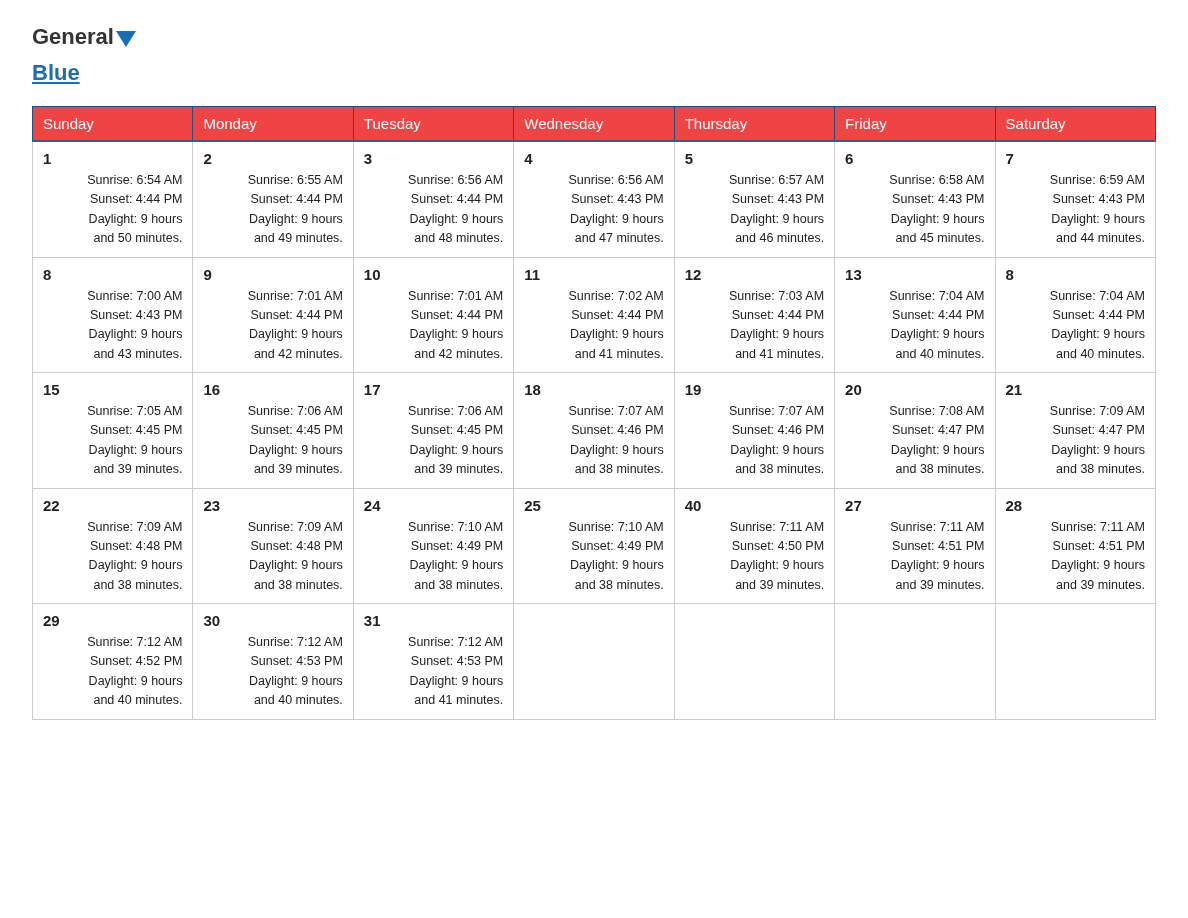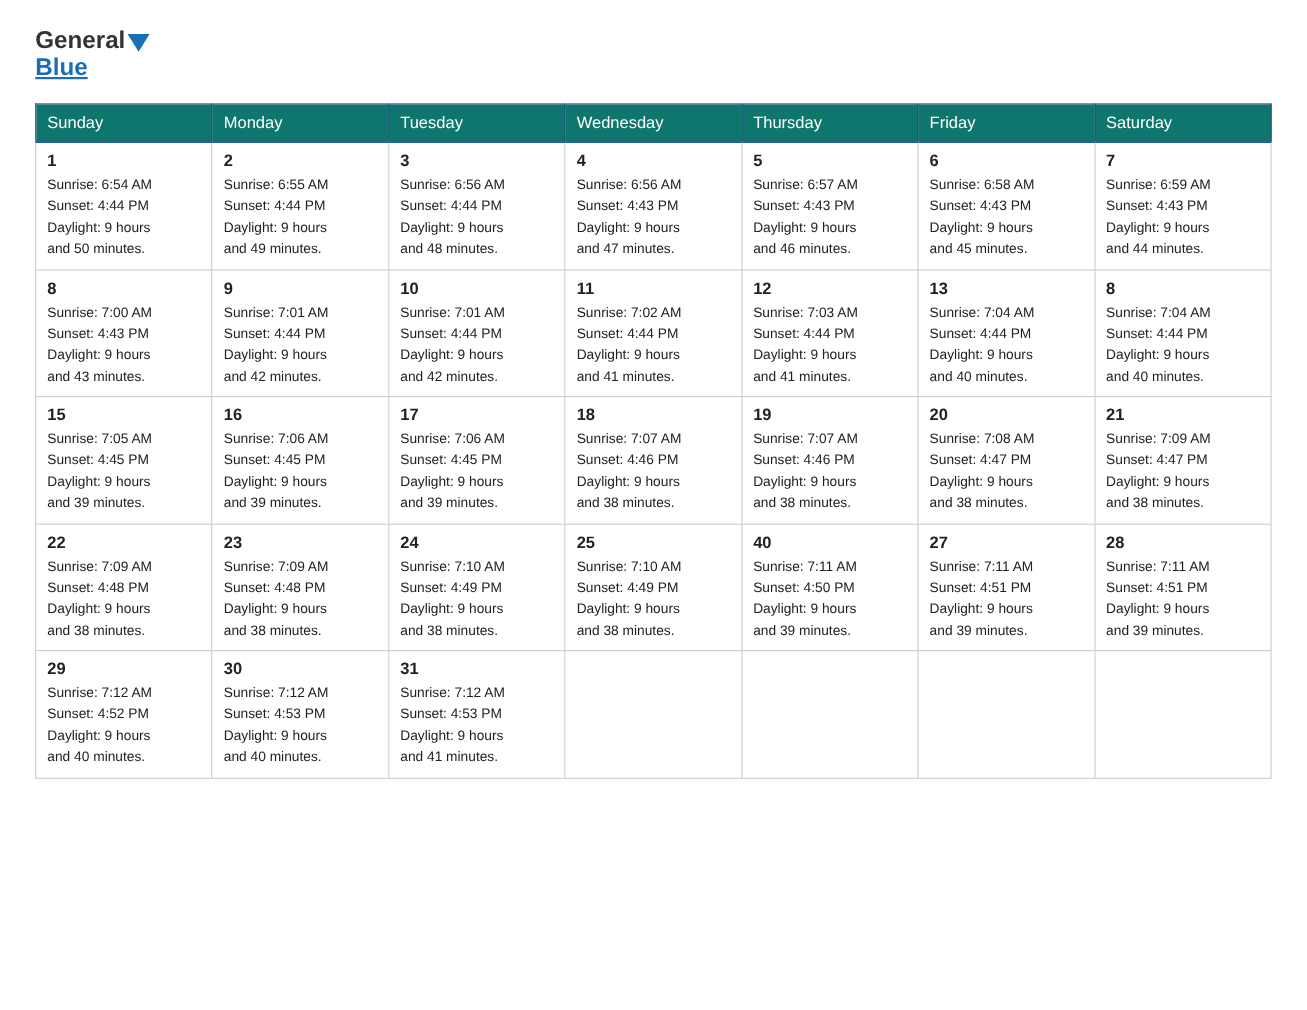--- a/index.html
+++ b/index.html
@@ -13,20 +13,21 @@
     .header-area {
       display: flex;
       justify-content: space-between;
       align-items: flex-start;
       margin-bottom: 20px;
     }
     .logo {
       display: flex;
       flex-direction: column;
       align-items: flex-start;
+      gap: 12px;
     }
     .logo-top {
       display: flex;
       align-items: center;
     }
     .logo-general {
       font-size: 22px;
       font-weight: bold;
       color: #333;
     }
@@ -60,21 +61,21 @@
       font-size: 22px;
       color: #333;
       margin-top: 4px;
     }
     .calendar-table {
       width: 100%;
       border-collapse: collapse;
       border: 1px solid #aaa;
     }
     .calendar-table th {
-      background-color: #0f766e;
+      background-color: #ef4444;
       color: #fff;
       font-size: 15px;
       font-weight: normal;
       padding: 8px 10px;
       text-align: left;
       border: 1px solid #1e5080;
     }
     .calendar-table td {
       vertical-align: top;
       padding: 8px 10px;
@@ -88,20 +89,21 @@
     .day-number {
       font-size: 15px;
       font-weight: bold;
       color: #222;
       margin-bottom: 4px;
     }
     .day-info {
       font-size: 12.5px;
       line-height: 1.55;
       color: #222;
+      text-align: right;
     }
     .empty-cell {
       background: #fff;
     }
     .row-border-top td {
       border-top: 2px solid #2a6099;
     }
   </style>
 </head>
 <body>

